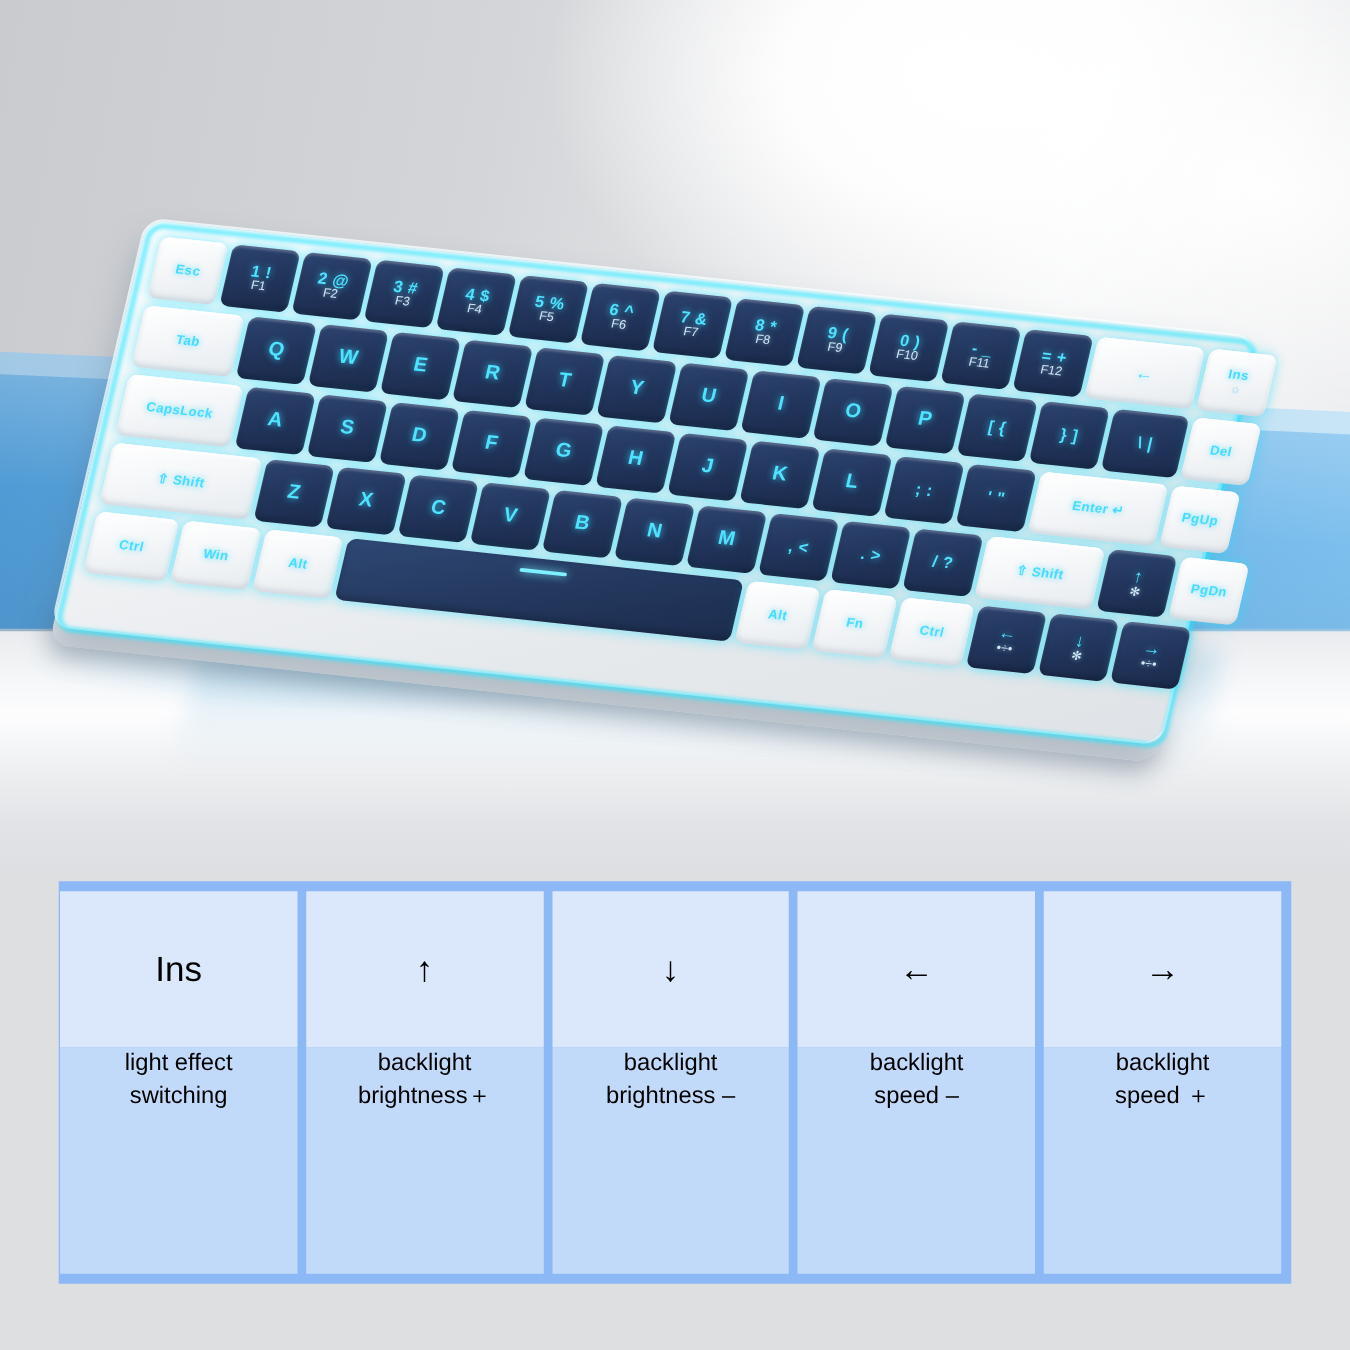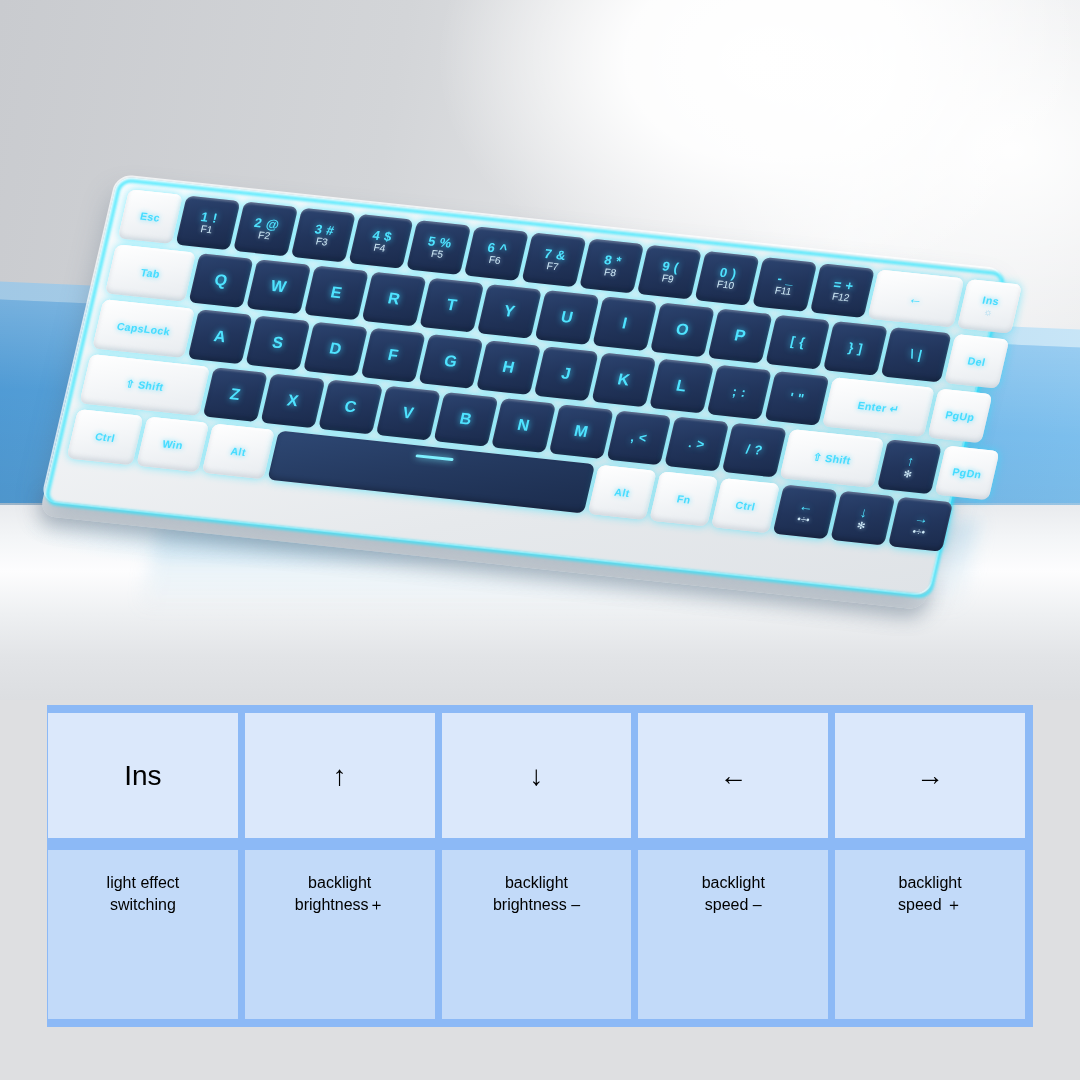--- a/index.html
+++ b/index.html
@@ -141,22 +141,22 @@
   .col{flex:1;display:flex;flex-direction:column;}
   .col .kcap{
     height:41%;
     background:#dbe8fb;
     display:flex;align-items:center;justify-content:center;
     font-size:28px;color:#000;
   }
   .col .desc{
     flex:1;background:#c2daf9;
     display:flex;align-items:flex-start;justify-content:center;
-    padding-top:22px;box-sizing:border-box;
-    font-size:16px;color:#000;text-align:center;line-height:1.32;margin-top:12px;
+    box-sizing:border-box;
+    font-size:19px;color:#000;text-align:center;line-height:1.32;
   }
 </style>
 </head>
 <body>
 
 <div class="stage">
 
   <div class="scene">
     <div class="backdrop"></div>
     <div class="slab">

